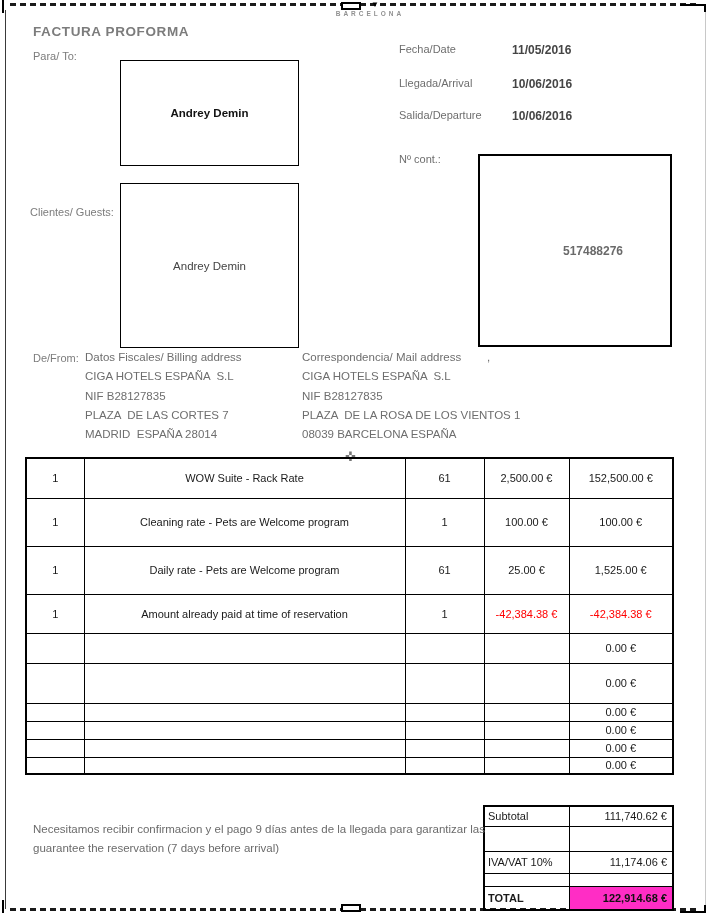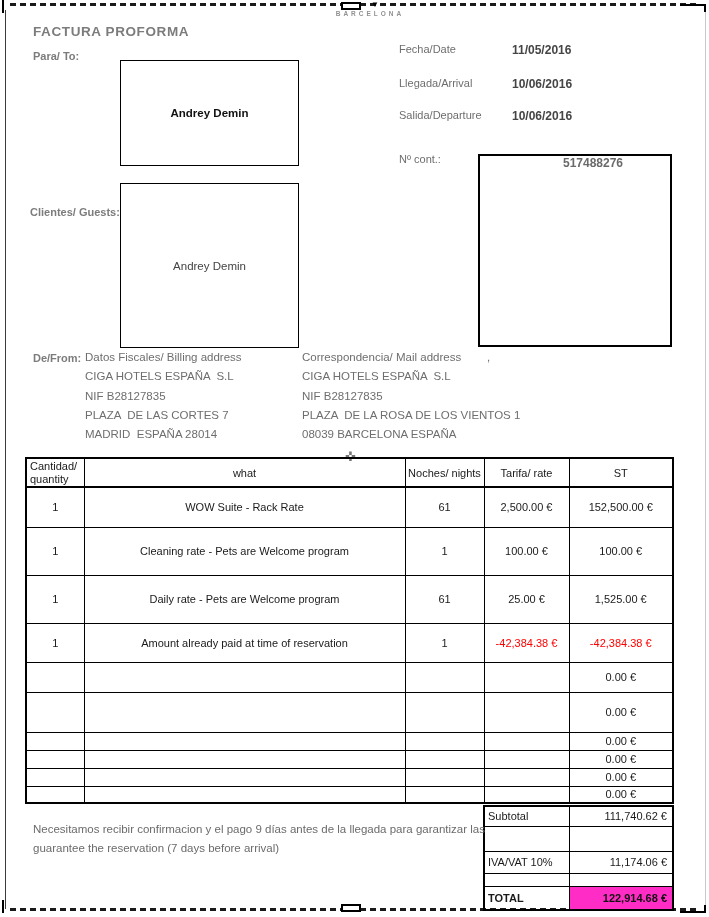--- a/index.html
+++ b/index.html
@@ -17,34 +17,34 @@
   .dash-h { height:3px; background:repeating-linear-gradient(90deg,#1a1a1a 0 6px,transparent 6px 10px); }
   .vline { width:1px; }
   .marker-rect { width:20px; height:8px; border:2px solid #000; background:#fff; }
   .bracket { border-color:#000; }
 
   .brand {
     width:140px; text-align:center;
     font-size:6.5px; font-weight:bold; letter-spacing:3px; color:#919191;
   }
   .title { font-size:13.5px; font-weight:bold; letter-spacing:0.6px; color:#7c7c7c; }
-  .lbl   { font-size:11px; font-weight:bold; color:#7c7c7c; }
+  .lbl   { font-size:11px; font-weight:normal; color:#7c7c7c; }
   .field-label { font-size:11px; color:#6e6e6e; }
   .field-value { font-size:12px; font-weight:bold; color:#454545; }
 
   .namebox {
     border:1.5px solid #000;
     display:flex; align-items:center; justify-content:center;
     font-size:11.5px;
   }
   .namebox.bold { font-weight:bold; color:#111; }
   .namebox.soft { color:#444; }
   .contractbox {
     border:2.5px solid #000;
-    display:flex; justify-content:center;
+    display:flex; align-items:center; justify-content:center;
     font-size:12px; font-weight:bold; color:#6a6a6a;padding-left:36px;
   }
 
   .addr-col { font-size:11.5px; color:#6e6e6e; line-height:19.3px; }
   .addr-line { white-space:pre; }
 
   .cursor-move { font-size:13px; color:#777; text-shadow:0 0 2px #fff; }
   .tri { font-size:8px; color:#000; }
 
   table { border-collapse:collapse; table-layout:fixed; }
@@ -122,27 +122,20 @@
 
 <table id="main-table" class="abs" style="left:25px; top:457px;">
   <colgroup>
     <col style="width:58px">
       <col style="width:321px">
       <col style="width:79px">
       <col style="width:85px">
       <col style="width:104px">
   </colgroup>
   <tbody>
-      <tr class="hdr">
-    <td class="hq">Cantidad/ quantity</td>
-    <td>what</td>
-    <td>Noches/ nights</td>
-    <td>Tarifa/ rate</td>
-    <td>ST</td>
-  </tr>
   <tr style="height:40px">
     <td>1</td>
     <td>WOW Suite - Rack Rate</td>
     <td>61</td>
     <td>2,500.00 €</td>
     <td>152,500.00 €</td>
   </tr>
   <tr style="height:48px">
     <td>1</td>
     <td>Cleaning rate - Pets are Welcome program</td>

